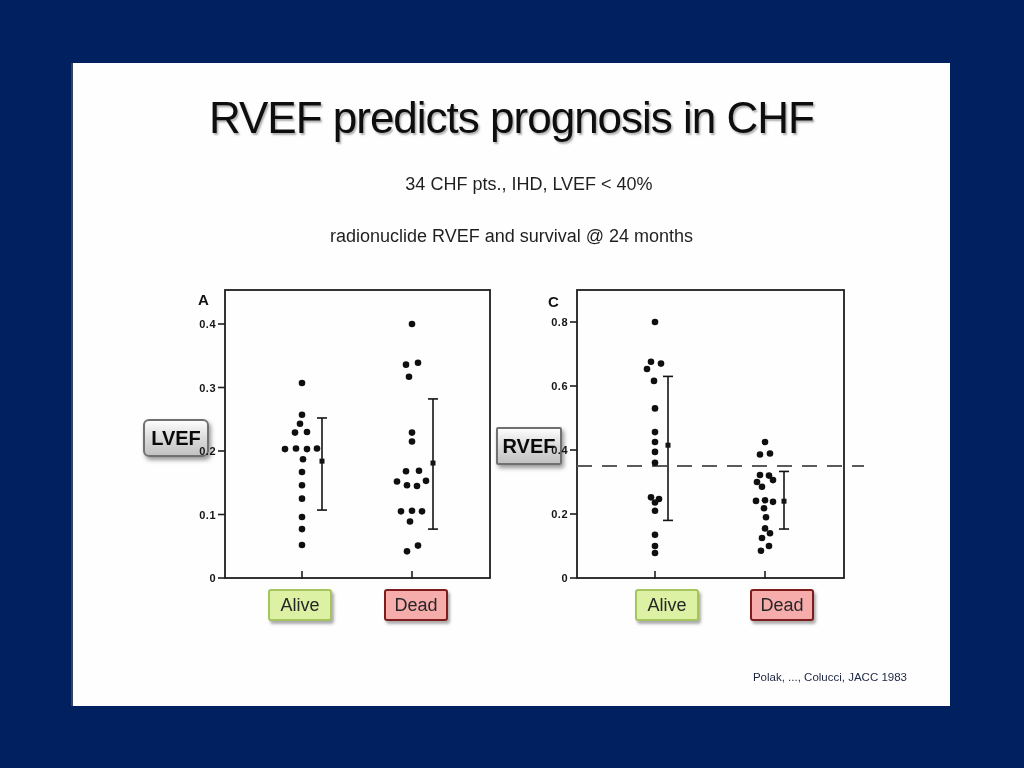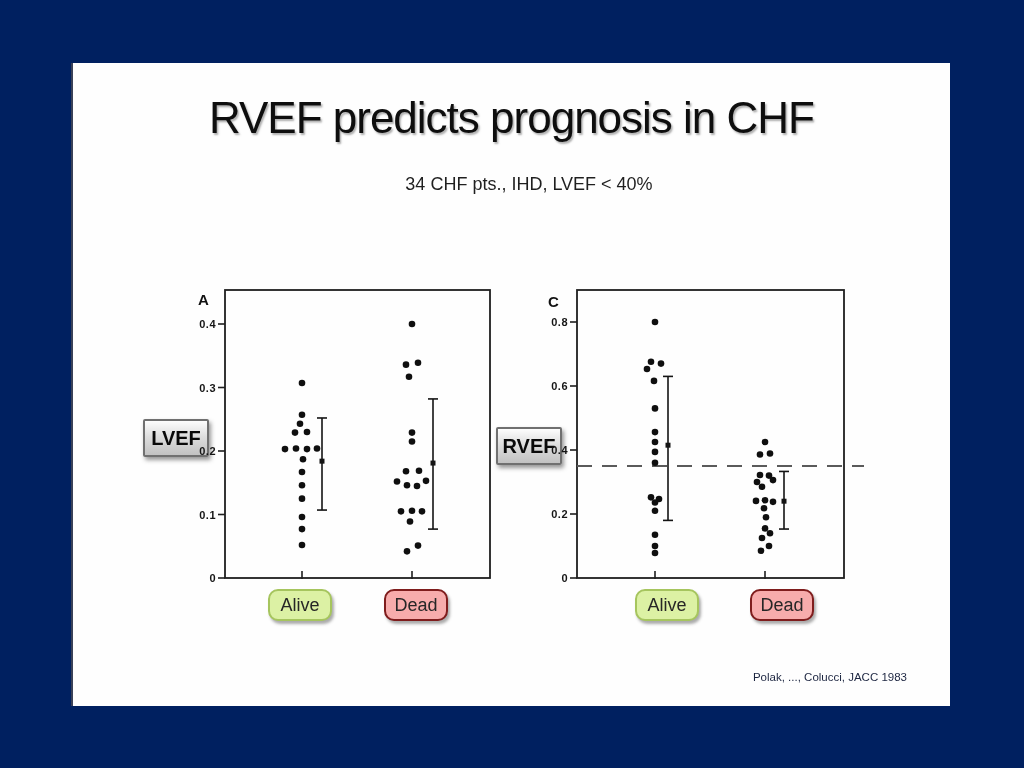--- a/index.html
+++ b/index.html
@@ -33,45 +33,46 @@
   .chart { position:absolute; overflow:visible; }
   .chart-a { left:114px; top:219px; width:320px; height:318px; }
   .chart-c { left:466px; top:219px; width:336px; height:318px; }
   .measure-box {
     position:absolute; width:62px; height:34px; line-height:34px;
     text-align:center; font-size:20px; font-weight:700; color:#0a0a0a;
     background:linear-gradient(180deg,#fdfdfd 0%,#dedede 45%,#c2c2c2 100%);
     border:2px solid #707070; border-radius:2px;
     box-shadow:2px 3px 4px rgba(50,50,50,0.5);
   }
-  .lvef { left:70px; top:356px; }
+  .lvef { left:70px; top:356px;border-radius:6px; }
   .rvef { left:423px; top:364px; }
   .cat-box {
     position:absolute; width:60px; height:28px; line-height:28px;
     text-align:center; font-size:18px; color:#262626;
-    border-radius:10px;
+    border-radius:3px;
     box-shadow:2px 3px 3px rgba(70,70,70,0.45);
   }
   .alive { background:#dcf1a4; border:2px solid #a6c55e; }
   .dead  { background:#f7acac; border:2px solid #7f1d1d; }
   .a-alive { left:195px; top:526px; }
   .a-dead  { left:311px; top:526px; }
   .c-alive { left:562px; top:526px; }
   .c-dead  { left:677px; top:526px; }
   .citation {
     position:absolute; top:608px; right:43px;
     font-size:11.5px; color:#1c2540;
   }
 </style>
 </head>
 <body>
 
 <div class="slide">
   <h1 class="title">RVEF predicts prognosis in CHF</h1>
   <div class="sub sub1">34 CHF pts., IHD, LVEF &lt; 40%</div>
+  <div class="sub sub2">radionuclide RVEF and survival @ 24 months</div>
 
   <div class="measure-box lvef">LVEF</div>
   <div class="measure-box rvef">RVEF</div>
 
   <svg id="chart-0" class="chart chart-a">
       <rect x="38" y="8" width="265" height="288" fill="none" stroke="#1f1f1f" stroke-width="1.8"></rect>
       <text x="11" y="23" font-size="15" font-weight="700" fill="#111">A</text>
       <line x1="31" x2="38" y1="296" y2="296" stroke="#1f1f1f" stroke-width="1.6"></line>
       <text x="29" y="300" text-anchor="end" font-size="11" font-weight="700" fill="#151515" letter-spacing="0.5">0</text>
       <line x1="31" x2="38" y1="232.5" y2="232.5" stroke="#1f1f1f" stroke-width="1.6"></line>

